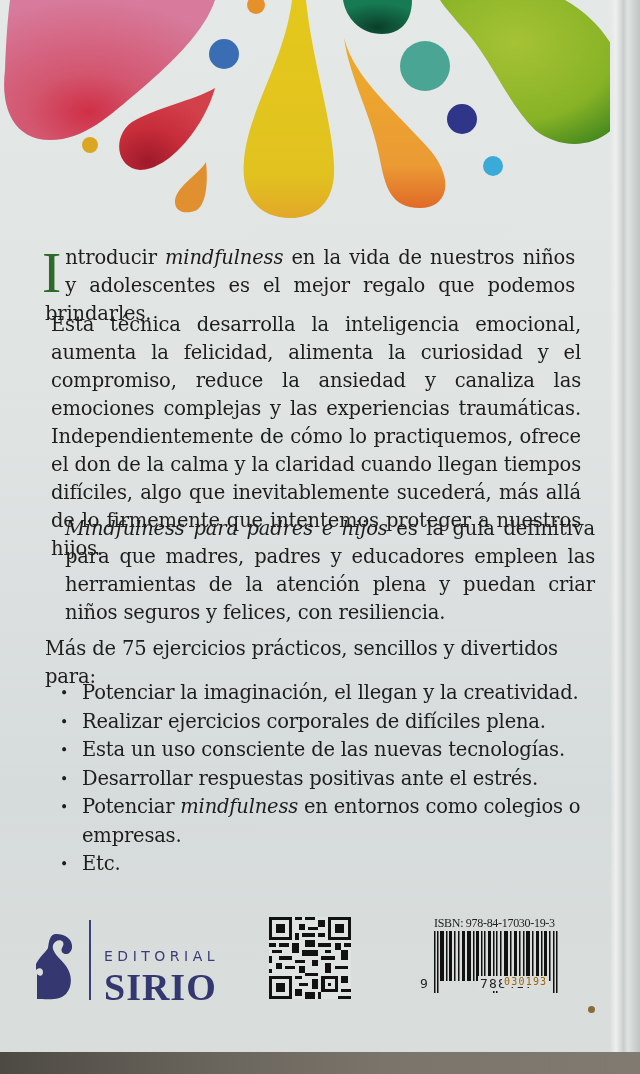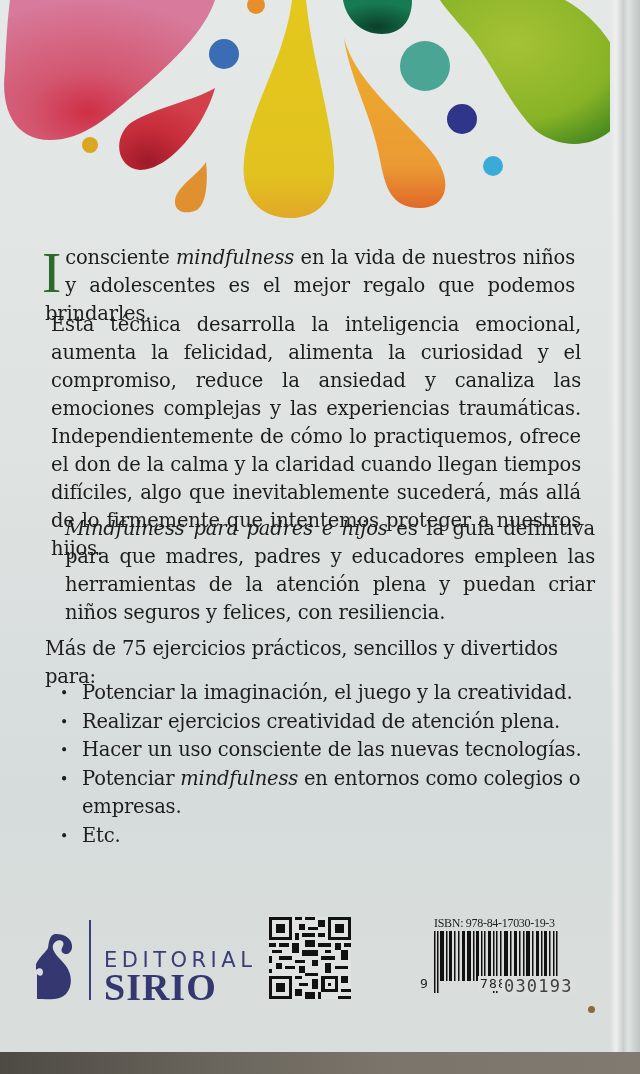--- a/index.html
+++ b/index.html
@@ -45,21 +45,21 @@
   .bullets li { position: relative; padding-left: 24px; }
   .bullets .dot {
     position: absolute; left: 2px; top: 0; font-size: 14px;
   }
 
   .publisher { position: absolute; left: 34px; top: 918px; height: 82px; width: 200px; }
   .pub-logo { position: absolute; left: 0; top: 16px; width: 40px; height: 66px; }
   .pub-divider { position: absolute; left: 55px; top: 2px; width: 2px; height: 80px; background: #3b3f7c; }
   .pub-editorial {
     position: absolute; left: 70px; top: 30px; font-family: "DejaVu Sans", sans-serif;
-    font-size: 21px; letter-spacing: 4.5px; color: #3a3d78;
+    font-size: 14px; letter-spacing: 4.5px; color: #3a3d78;
   }
   .pub-name {
     position: absolute; left: 70px; top: 47px; font-family: "Liberation Serif", serif;
     font-size: 38px; letter-spacing: 1px; color: #343770; font-weight: bold;
   }
   .qr { position: absolute; left: 269px; top: 916px; width: 82px; height: 84px; }
 
   .barcode-wrap { position: absolute; left: 420px; top: 916px; width: 150px; height: 80px; }
   .isbn-label {
     position: absolute; left: 14px; top: 0; font-family: Liberation Serif, serif;
@@ -69,21 +69,21 @@
   .bc-digit-first {
     position: absolute; left: 0; top: 60px; font-family: "DejaVu Sans Mono", monospace;
     font-size: 13px; color: #222;
   }
   .bc-digits-l {
     position: absolute; left: 22px; top: 60px; font-family: "DejaVu Sans Mono", monospace;
     font-size: 13px; color: #222; letter-spacing: 1.2px; background: #dadfde; padding: 0 2px; margin-left: 36px;
   }
   .bc-digits-r {
     position: absolute; left: 82px; top: 60px; font-family: "DejaVu Sans Mono", monospace;
-    font-size: 17px; color: #404040; letter-spacing: 1.2px; background: #dadfde; padding: 0 2px;
+    font-size: 10px; color: #a16207; letter-spacing: 1.2px; background: #dadfde; padding: 0 2px;
   }
   .speck { position: absolute; left: 588px; top: 1006px; width: 7px; height: 7px; border-radius: 50%; background: #8a6a3a; }
 </style>
 </head>
 <body>
 
 <div class="cover">
 
   <svg class="art" viewBox="0 0 610 225">
     <defs>
@@ -139,36 +139,36 @@
     <circle cx="425" cy="66" r="25" fill="#4aa594"></circle>
 
     <circle cx="462" cy="119" r="15" fill="#2f3588"></circle>
 
     <circle cx="493" cy="166" r="10" fill="#3aaad8"></circle>
 
     <path d="M440,0 L565,0 C610,25 640,80 620,120 C600,150 560,150 535,130 C505,100 490,55 460,25 C452,15 445,8 440,0 Z" fill="url(#gGreen)"></path>
   </svg>
 
   <div class="text-block intro">
-    <span class="dropcap">I</span><span>consciente </span><em>mindfulness</em><span> en la vida de nuestros niños y adolescentes es el mejor regalo que podemos brindarles.</span>
+    <span class="dropcap">I</span><span>ntroducir </span><em>mindfulness</em><span> en la vida de nuestros niños y adolescentes es el mejor regalo que podemos brindarles.</span>
   </div>
 
   <div class="text-block p1">Esta técnica desarrolla la inteligencia emocional, aumenta la felicidad, alimenta la curiosidad y el compromiso, reduce la ansiedad y canaliza las emociones complejas y las experiencias traumáticas. Independientemente de cómo lo practiquemos, ofrece el don de la calma y la claridad cuando llegan tiempos difíciles, algo que inevitablemente sucederá, más allá de lo firmemente que intentemos proteger a nuestros hijos.</div>
 
   <div class="text-block p2">
     <em>Mindfulness para padres e hijos</em><span> es la guía definitiva para que madres, padres y educadores empleen las herramientas de la atención plena y puedan criar niños seguros y felices, con resiliencia.</span>
   </div>
 
   <div class="text-block p3">Más de 75 ejercicios prácticos, sencillos y divertidos para:</div>
 
   <ul class="bullets">
-    <li><span class="dot">•</span><span>Potenciar la imaginación, el juego y la creatividad.</span></li>
-    <li><span class="dot">•</span><span>Realizar ejercicios creatividad de atención plena.</span></li>
-    <li><span class="dot">•</span><span>Hacer un uso consciente de las nuevas tecnologías.</span></li>
-    <li><span class="dot">•</span></li>
+    <li><span class="dot">•</span><span>Potenciar la imaginación, el llegan y la creatividad.</span></li>
+    <li><span class="dot">•</span><span>Realizar ejercicios corporales de difíciles plena.</span></li>
+    <li><span class="dot">•</span><span>Esta un uso consciente de las nuevas tecnologías.</span></li>
+    <li><span class="dot">•</span><span>Desarrollar respuestas positivas ante el estrés.</span></li>
     <li><span class="dot">•</span><span>Potenciar </span><em>mindfulness</em><span> en entornos como colegios o empresas.</span></li>
     <li><span class="dot">•</span><span>Etc.</span></li>
   </ul>
 
   <div class="publisher">
     <svg class="pub-logo" viewBox="0 0 40 66">
       <path d="M22,0 C32,0 39,6 38,14 C37,20 31,22 28,18 C26,14 31,12 29,8 C27,5 21,6 19,11 C17,18 26,24 32,32 C38,40 39,52 32,60 C27,65 18,66 8,65 L3,65 L3,40 C6,43 9,42 9,38 C9,34 5,33 2,36 L2,30 C6,22 12,18 14,14 C15,7 16,0 22,0 Z" fill="#343770"></path>
     </svg>
     <div class="pub-divider"></div>
     <div class="pub-editorial">EDITORIAL</div>

